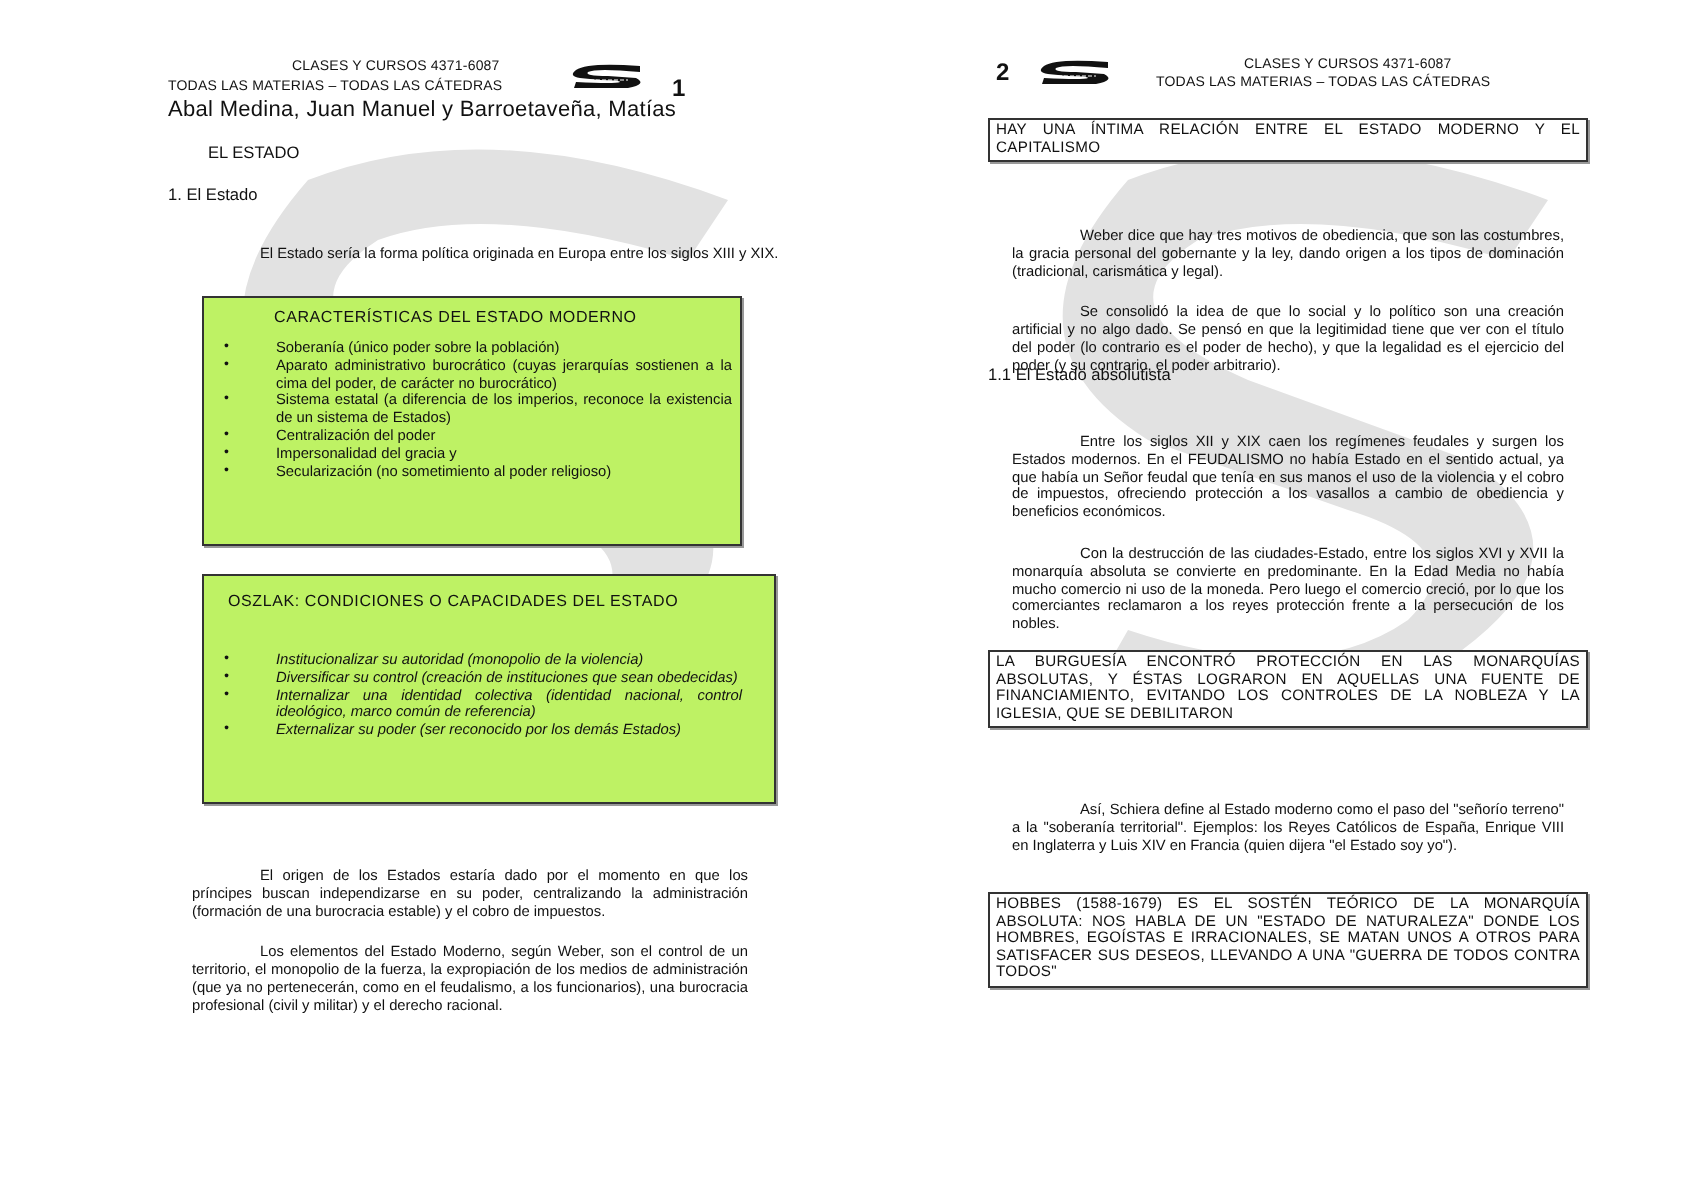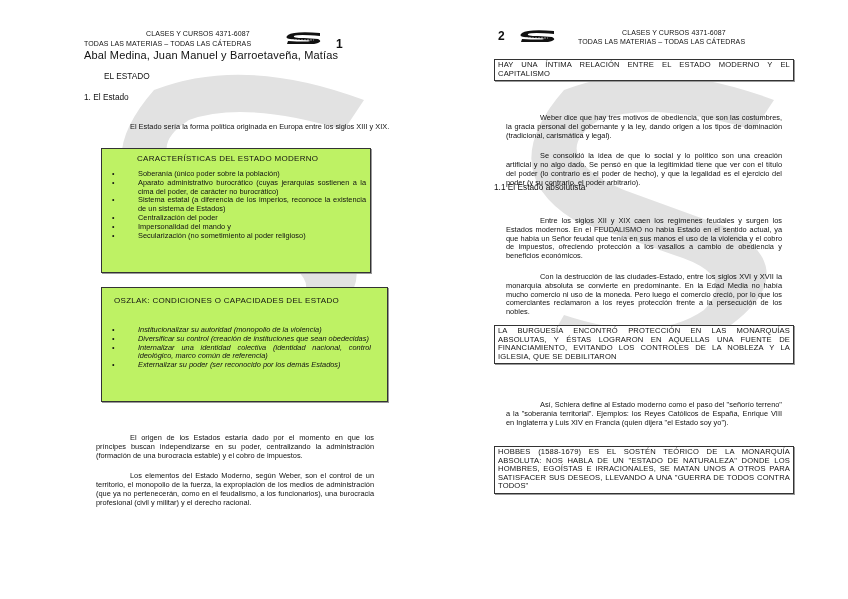--- a/index.html
+++ b/index.html
@@ -55,21 +55,21 @@
     <div class="heading" style="position:absolute;top:92px;left:0;">1. El Estado</div>
     <p class="para indent" style="position:absolute;top:111px;left:0;width:300px;">El Estado sería la forma política originada en Europa entre los siglos XIII y XIX.</p>
 
     <div class="box" style="position:absolute;top:148px;left:17px;width:268px;height:123px;">
       <div class="box-title" style="margin:5px 0 7px 35px;">CARACTERÍSTICAS DEL ESTADO MODERNO</div>
       <ul class="bullets" style="padding-right:4px;">
         <li>Soberanía (único poder sobre la población)</li>
         <li>Aparato administrativo burocrático (cuyas jerarquías sostienen a la cima del poder, de carácter no burocrático)</li>
         <li>Sistema estatal (a diferencia de los imperios, reconoce la existencia de un sistema de Estados)</li>
         <li>Centralización del poder</li>
-        <li>Impersonalidad del mando y</li>
+        <li>Impersonalidad del gracia y</li>
         <li>Secularización (no sometimiento al poder religioso)</li>
       </ul>
     </div>
 
     <div class="box" style="position:absolute;top:287px;left:17px;width:285px;height:113px;">
       <div class="box-title" style="margin:8px 0 21px 12px;">OSZLAK: CONDICIONES O CAPACIDADES DEL ESTADO</div>
       <ul class="bullets" style="padding-right:16px;font-style:italic;">
         <li>Institucionalizar su autoridad (monopolio de la violencia)</li>
         <li>Diversificar su control (creación de instituciones que sean obedecidas)</li>
         <li>Internalizar una identidad colectiva (identidad nacional, control ideológico, marco común de referencia)</li>

